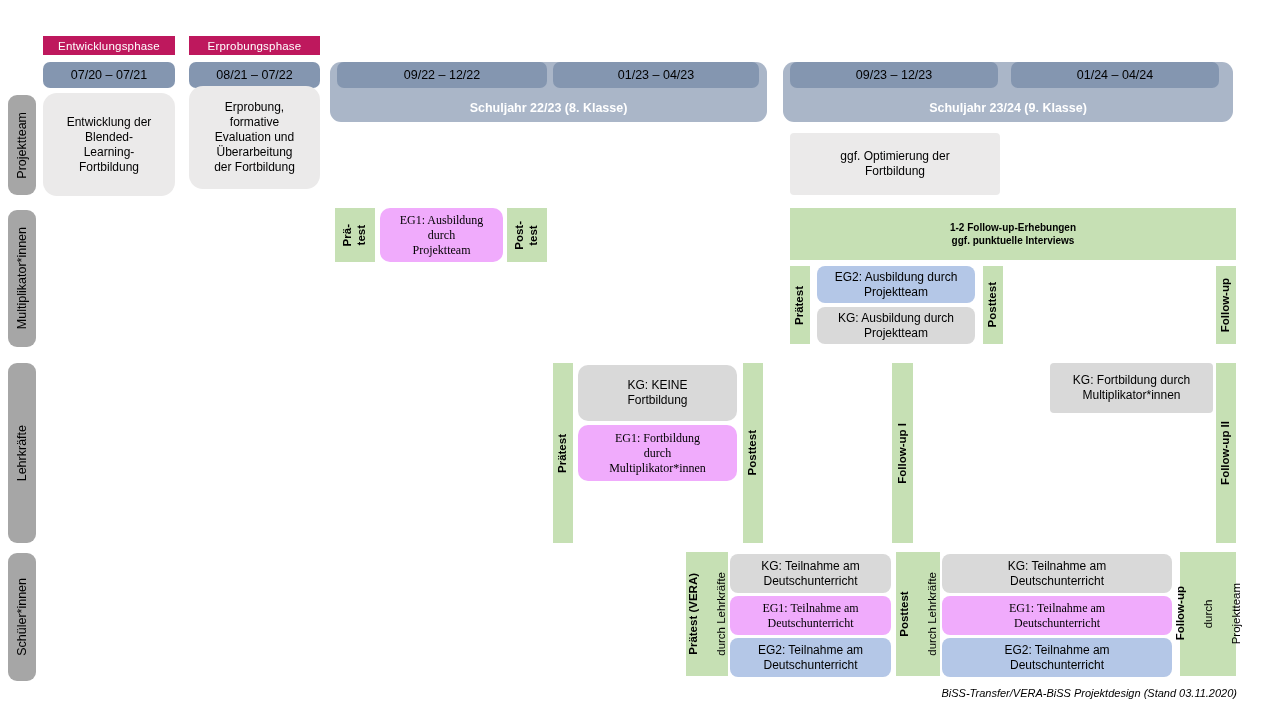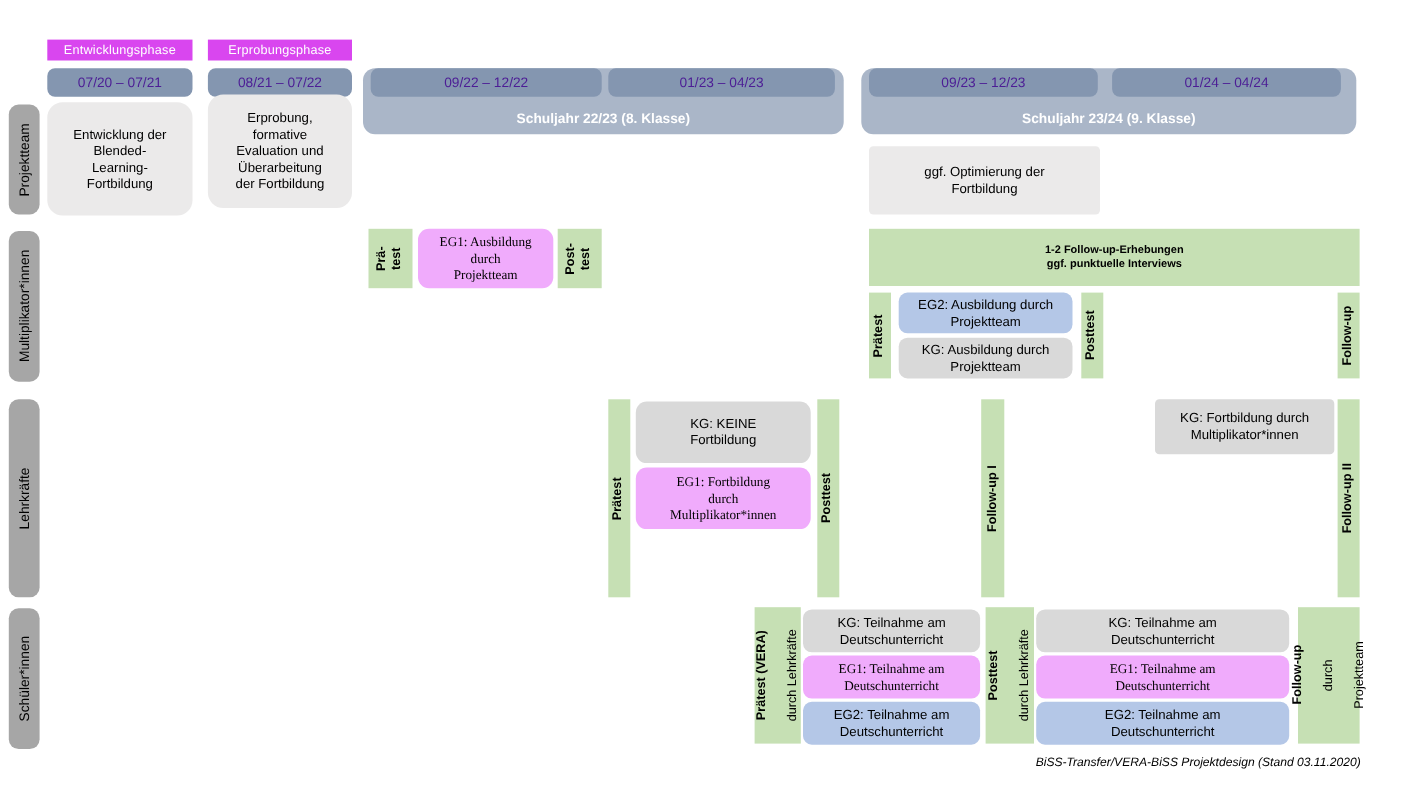--- a/index.html
+++ b/index.html
@@ -1,22 +1,22 @@
 <!DOCTYPE html>
 <html><head>
 <meta charset="utf-8">
 <style>
   html,body { margin:0; padding:0; background:#fff; }
   body { font-family:"Liberation Sans", sans-serif; }
   .stage { position:relative; width:1280px; height:720px; background:#ffffff; overflow:hidden; }
   .abs { position:absolute; box-sizing:border-box; }
   .flexc { display:flex; align-items:center; justify-content:center; }
 
-  .phase { background:#d946ef; color:#ffffff; font-size:11.5px; letter-spacing:.2px;text-align:center; }
-  .date  { background:#8496b0; color:#4c1d95; font-size:12.5px; border-radius:7px; top:62px; height:26px; z-index:3; }
+  .phase { background:#be185d; color:#ffffff; font-size:11.5px; letter-spacing:.2px;text-align:center; }
+  .date  { background:#8496b0; color:#000000; font-size:12.5px; border-radius:7px; top:62px; height:26px; z-index:3; }
   .sy    { background:#aab6c8; border-radius:11px; color:#ffffff; font-weight:bold; font-size:12.5px;
            top:62px; height:60px; z-index:2; display:flex; align-items:flex-end; justify-content:center; padding-bottom:7px; }
 
   .box   { font-size:12px; line-height:1.25; color:#000; text-align:center; white-space:pre-line; z-index:4; }
   .light { background:#ebeaea; }
   .kg    { background:#d9d9d9; }
   .eg1   { background:#f0abfc;font-family:Liberation Serif, serif; }
   .eg2   { background:#b4c7e7; }
   .green { background:#c6e0b4; }
   .r8  { border-radius:8px; }

